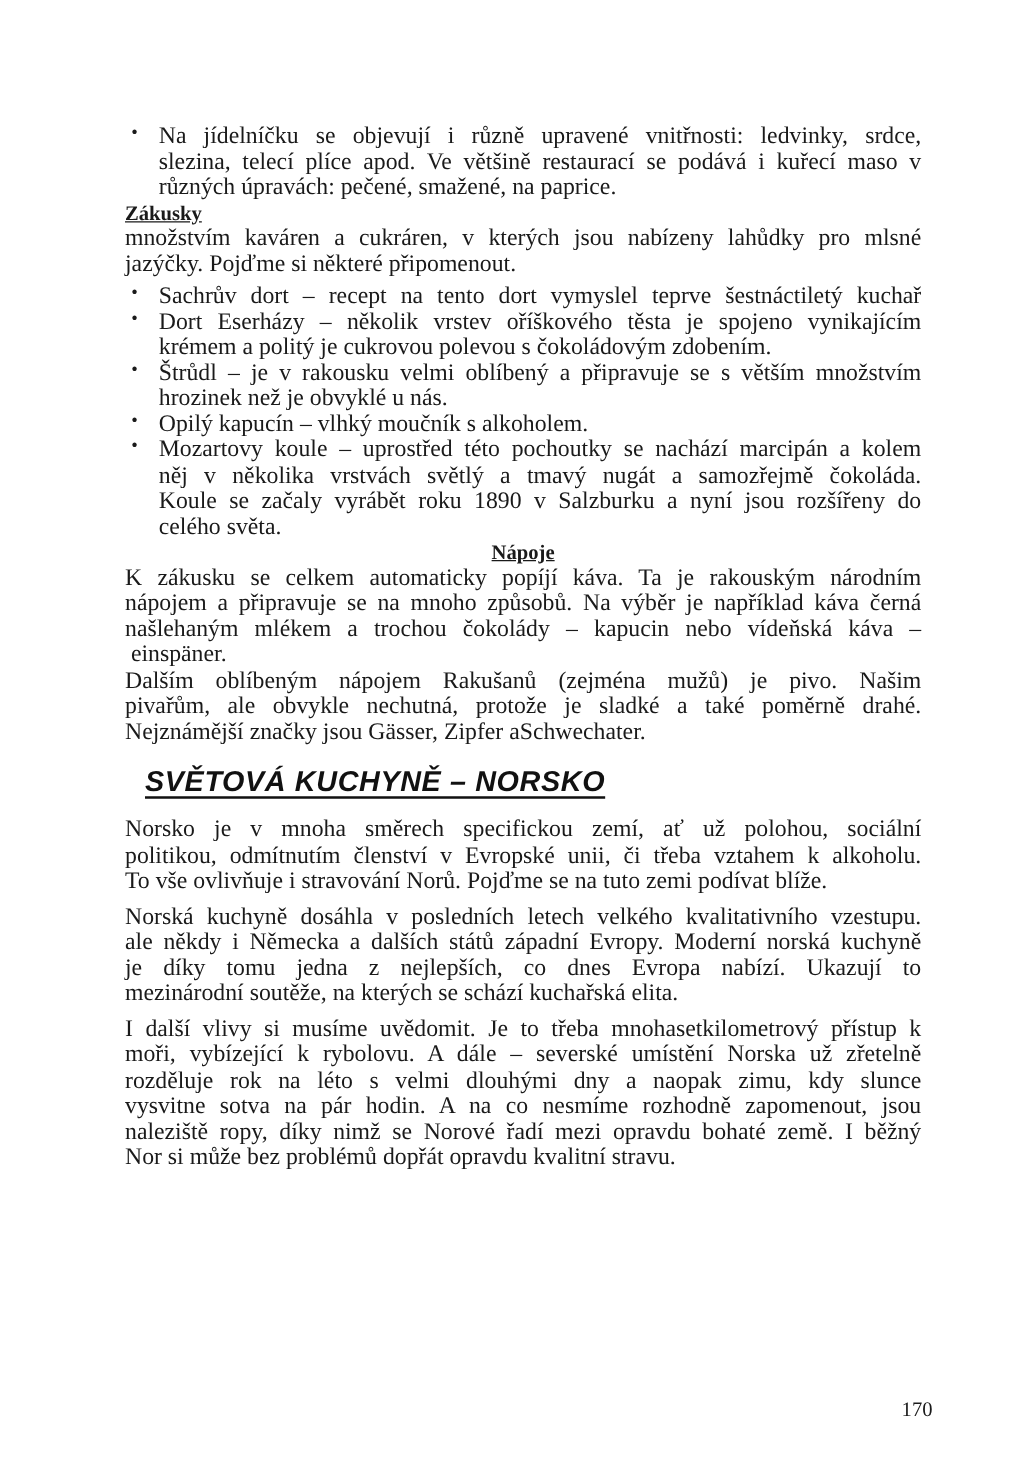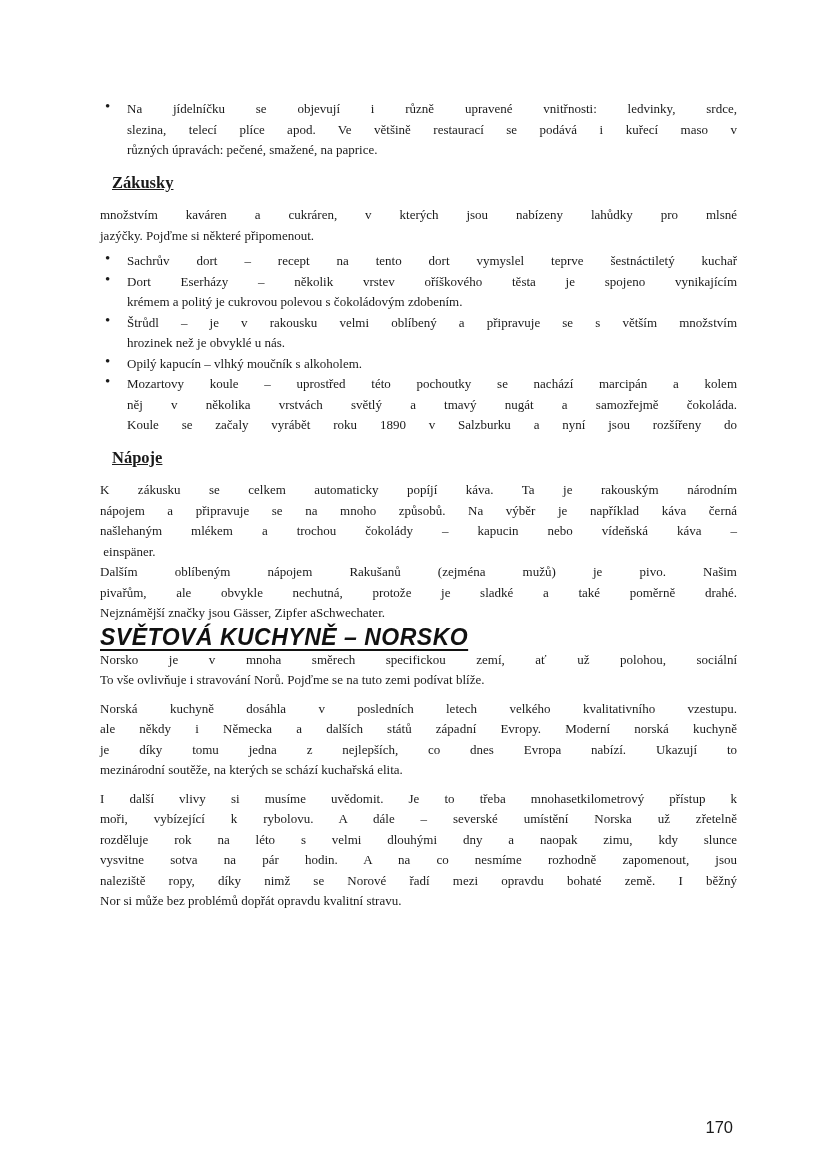--- a/index.html
+++ b/index.html
@@ -12,66 +12,66 @@
     color: #1a1a1a;
   }
   .content {
     position: absolute;
     left: 100px;
     top: 99px;
     width: 637px;
   }
   .line {
     font-family: "Liberation Serif", "DejaVu Serif", serif;
-    font-size: 13px;
+    font-size: 19px;
     line-height: 20.5px;
     text-align: justify;
     text-align-last: justify;
     white-space: normal;
   }
   .line.last { text-align-last: left; }
   .bullet-item { position: relative; padding-left: 27px; }
   .bullet-item .marker {
     position: absolute;
     left: 5px;
     top: -1px;
     font-family: "Liberation Serif", serif;
     font-size: 15px;
   }
   h2.doc {
     font-family: "Liberation Serif", "DejaVu Serif", serif;
     font-size: 16.5px;
     line-height: 20.5px;
     font-weight: bold;
     text-decoration: underline;
-    margin: 12px;
+    margin: 0;
   }
   h1.doc {
     font-family: "Liberation Sans", "DejaVu Sans", sans-serif;
     font-size: 23px;
     line-height: 26px;
     font-weight: bold;
     font-style: italic;
     text-decoration: underline;
     text-decoration-thickness: 2px;
     text-underline-offset: 4px;
     letter-spacing: 0.5px;
-    margin: 0;
+    margin: 16px;
     color: #111;
   }
   .mt-zakusky { margin-top: 14px; }
   .mt-bullets { margin-top: 5px; }
-  .mt-napoje { margin-top: 8px; }
+  .mt-napoje { margin-top: 8px; text-align: center; }
   .mt-h1 { margin-top: 60px; margin-bottom: 21px; }
   .mt-para { margin-top: 8px; }
   .page-num {
     position: absolute;
     top: 1118px;
-    right: 95px;
-    font-family: Liberation Sans, sans-serif;
+    right: 82px;
+    font-family: Liberation Serif, serif;
     font-size: 16.5px;
   }
 </style>
 </head>
 <body>
 
 <div class="page">
   <div class="content">
 
     <div class="bullet-list">
@@ -107,20 +107,21 @@
       </div>
       <div class="bullet-item">
         <span class="marker">•</span>
         <div class="line last">Opilý kapucín – vlhký moučník s alkoholem.</div>
       </div>
       <div class="bullet-item">
         <span class="marker">•</span>
         <div class="line">Mozartovy koule – uprostřed této pochoutky se nachází marcipán a kolem</div>
         <div class="line">něj v několika vrstvách světlý a tmavý nugát a samozřejmě čokoláda.</div>
         <div class="line">Koule se začaly vyrábět roku 1890 v Salzburku a nyní jsou rozšířeny do</div>
+        <div class="line last">celého světa.</div>
       </div>
     </div>
 
     <h2 class="doc mt-napoje">Nápoje</h2>
 
     <div class="paragraph">
       <div class="line">K zákusku se celkem automaticky popíjí káva. Ta je rakouským národním</div>
       <div class="line">nápojem a připravuje se na mnoho způsobů. Na výběr je například káva černá</div>
       <div class="line">našlehaným mlékem a trochou čokolády – kapucin nebo vídeňská káva –</div>
       <div class="line last">&nbsp;einspäner.</div>
@@ -129,20 +130,21 @@
     <div class="paragraph">
       <div class="line">Dalším oblíbeným nápojem Rakušanů (zejména mužů) je pivo. Našim</div>
       <div class="line">pivařům, ale obvykle nechutná, protože je sladké a také poměrně drahé.</div>
       <div class="line last">Nejznámější značky jsou Gässer, Zipfer aSchwechater.</div>
     </div>
 
     <h1 class="doc mt-h1">SVĚTOVÁ KUCHYNĚ – NORSKO</h1>
 
     <div class="paragraph">
       <div class="line">Norsko je v mnoha směrech specifickou zemí, ať už polohou, sociální</div>
+      <div class="line">politikou, odmítnutím členství v Evropské unii, či třeba vztahem k alkoholu.</div>
       <div class="line last">To vše ovlivňuje i stravování Norů. Pojďme se na tuto zemi podívat blíže.</div>
     </div>
 
     <div class="paragraph mt-para">
       <div class="line">Norská kuchyně dosáhla v posledních letech velkého kvalitativního vzestupu.</div>
       <div class="line">ale někdy i Německa a dalších států západní Evropy. Moderní norská kuchyně</div>
       <div class="line">je díky tomu jedna z nejlepších, co dnes Evropa nabízí. Ukazují to</div>
       <div class="line last">mezinárodní soutěže, na kterých se schází kuchařská elita.</div>
     </div>
 

